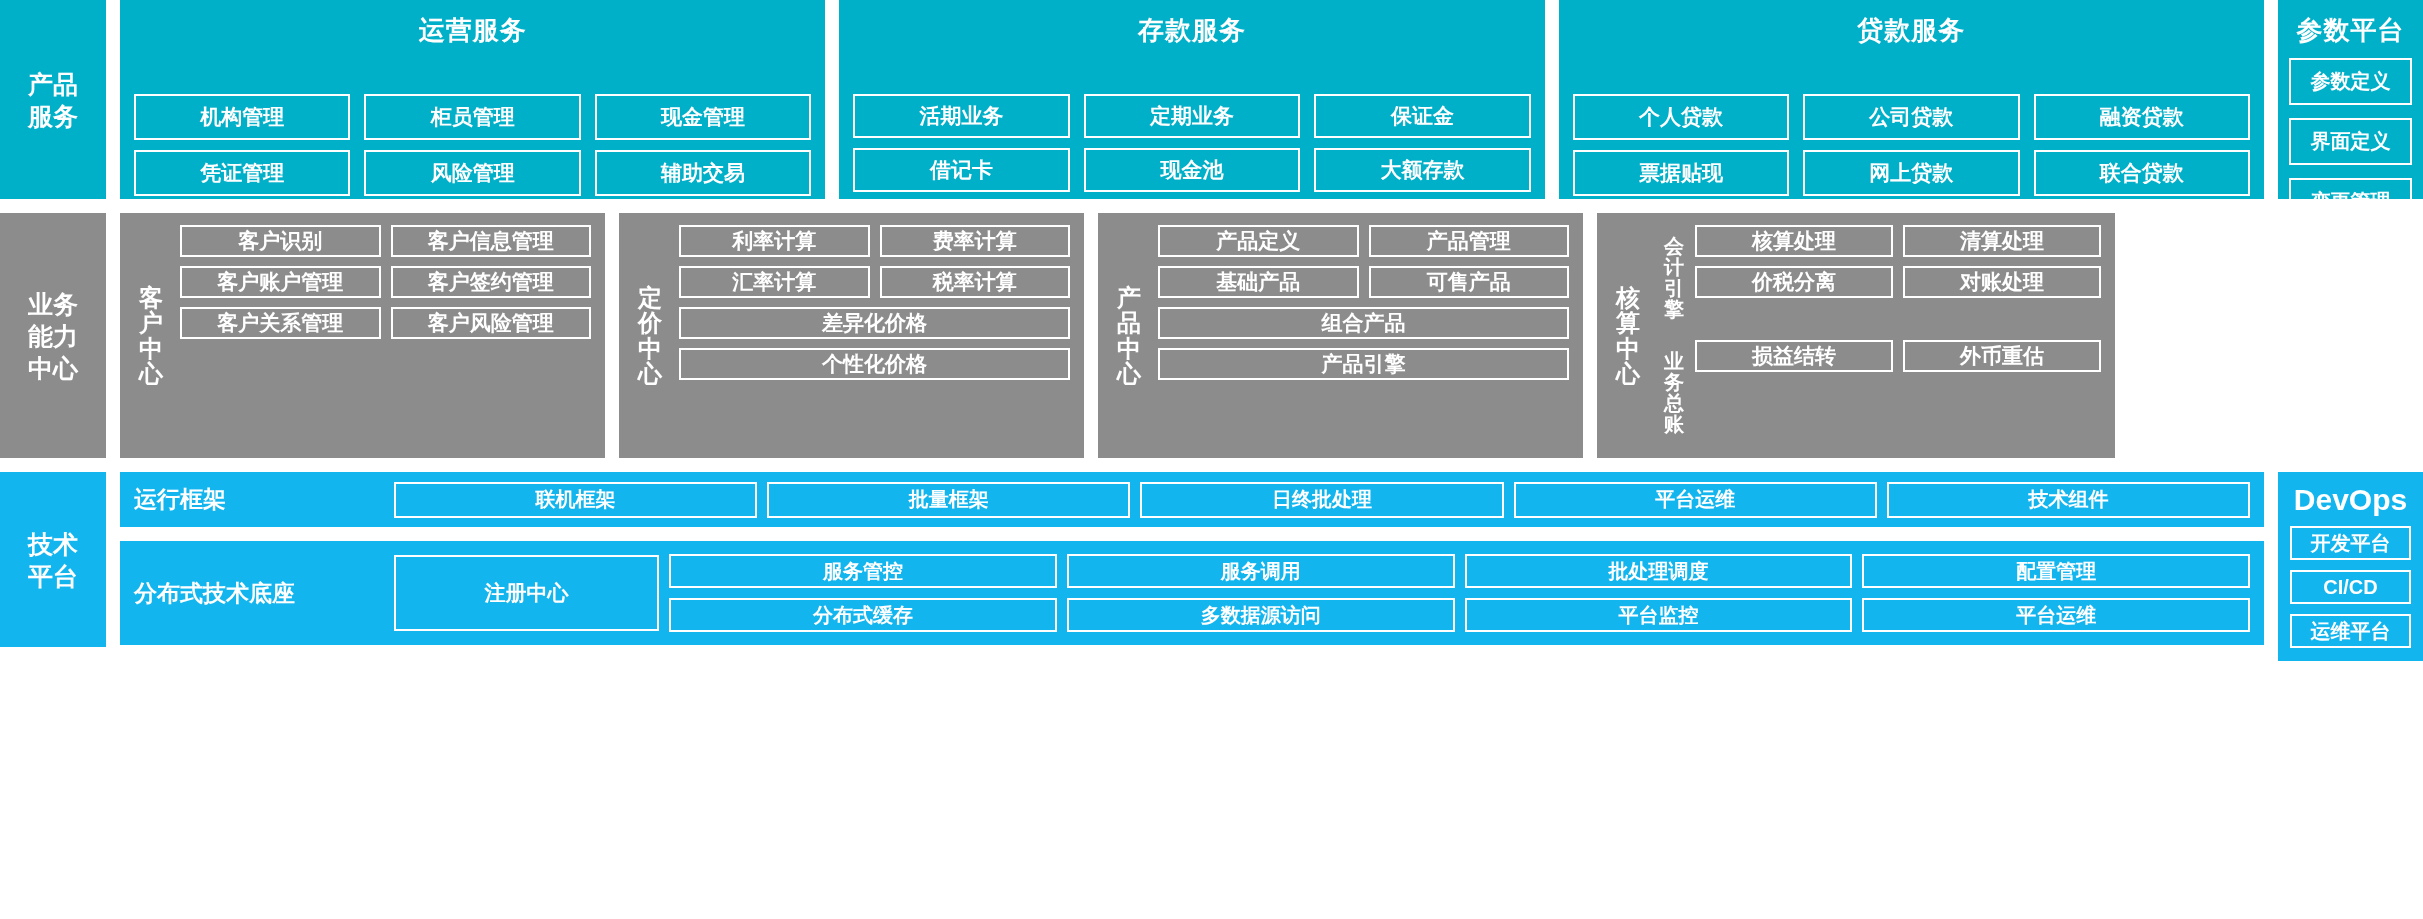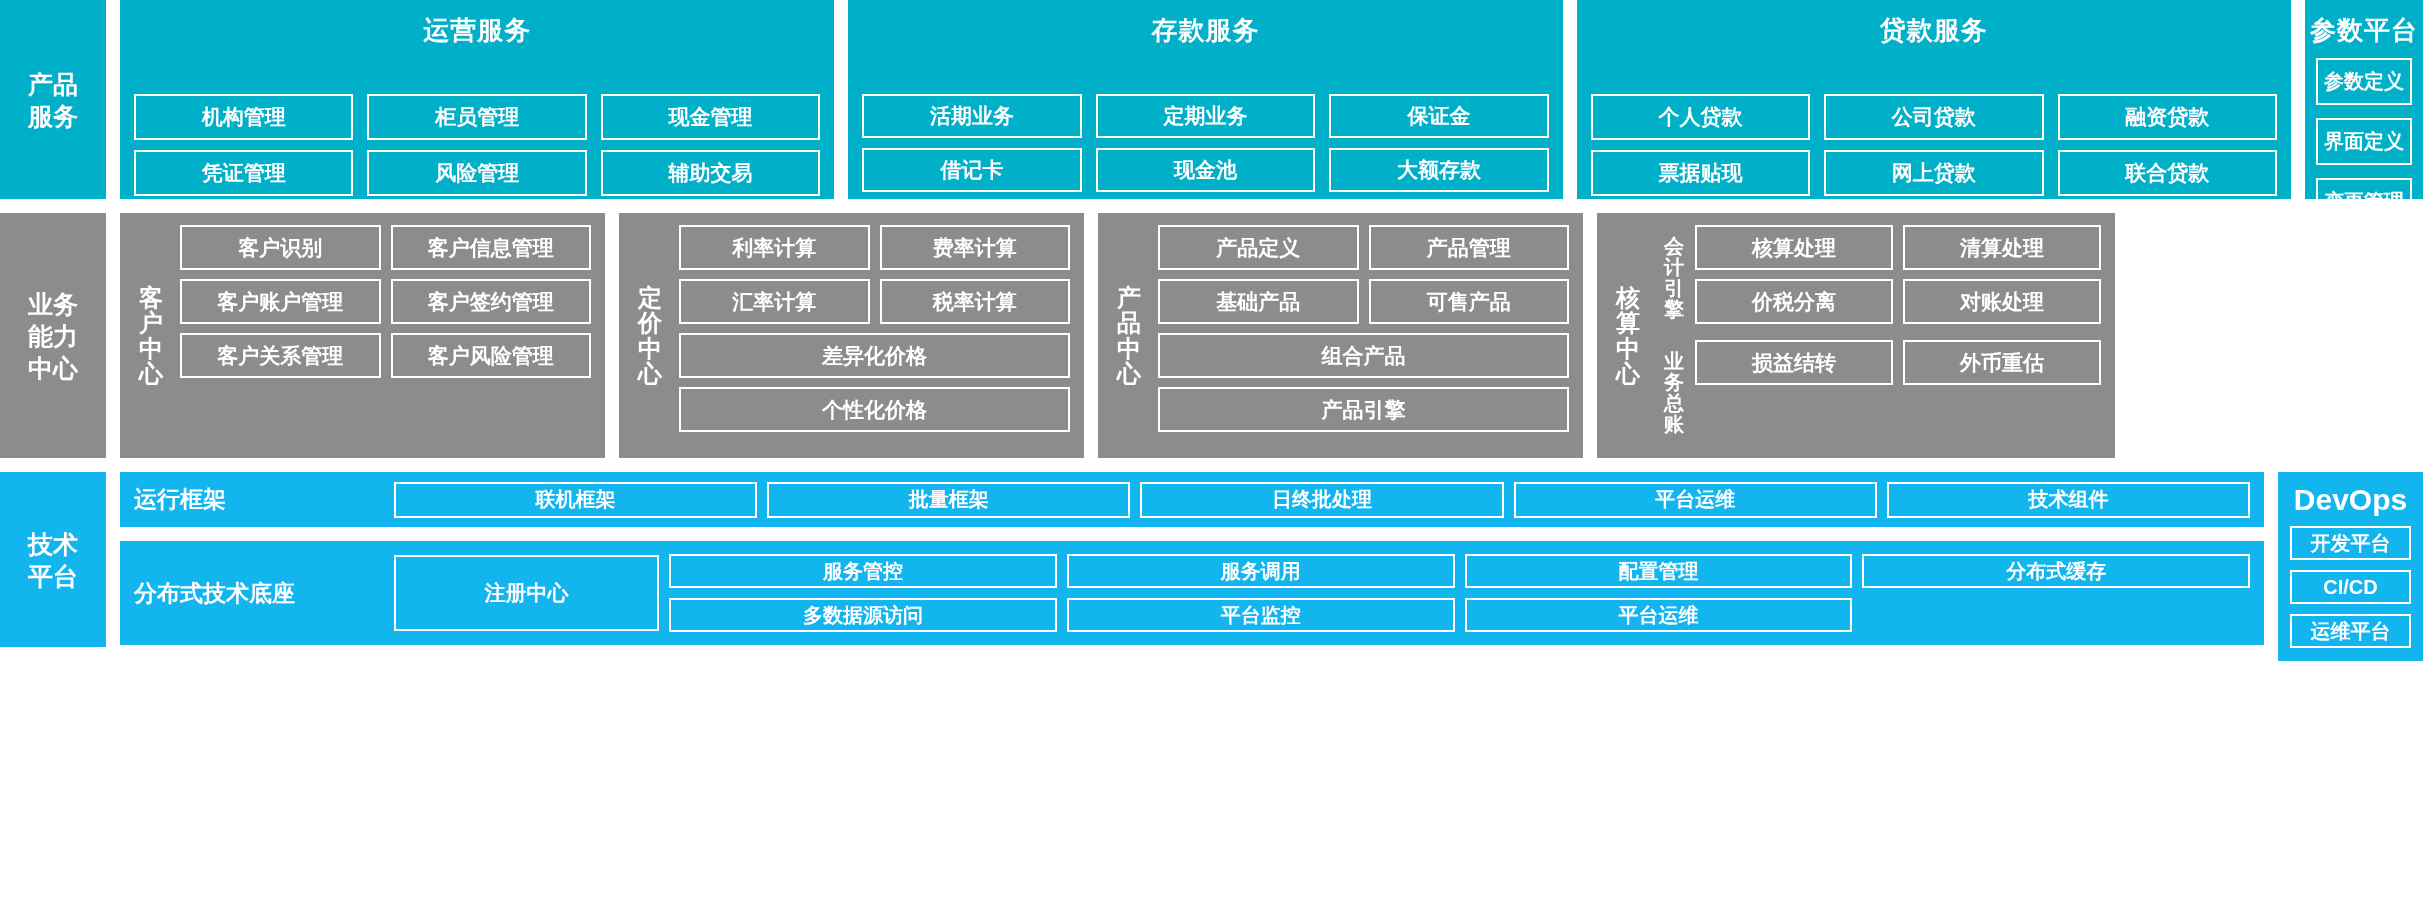--- a/index.html
+++ b/index.html
@@ -46,31 +46,31 @@
   #op-group{width:412px;}
   #dep-group{width:428px;}
   #loan-group{width:406px;}
   .r1grid{display:grid;gap:10px 14px;padding:0 14px 14px 14px;flex:1;margin-top:36px;}
   #op-grid{grid-template-columns:repeat(3,1fr);grid-auto-rows:46px;}
   #dep-grid{grid-template-columns:repeat(3,1fr);grid-auto-rows:44px;}
   #loan-grid{grid-template-columns:repeat(3,1fr);grid-auto-rows:46px;}
   #op-group,#dep-group,#loan-group{flex:1;}
 
   
-  #param-platform{width:118px;display:flex;flex-direction:column;}
+  #param-platform{width:145px;display:flex;flex-direction:column;}
   #param-list{display:flex;flex-direction:column;gap:13px;padding:0 11px 12px 11px;flex:1;}
   #param-list .cell{height:47px;}
 
   
   #row2{position:absolute;left:0;top:213px;height:245px;width:2423px;display:flex;gap:14px;}
   #row2 .lead{width:106px;}
   .center{display:flex;padding:12px 14px;box-sizing:border-box;}
   .center-body{flex:1;display:flex;flex-direction:column;gap:9px;}
   .pair{display:grid;grid-template-columns:1fr 1fr;gap:10px;}
-  .center .cell{height:45px;}
+  .center .cell{height:32px;}
   .wide{height:45px;}
 
   #cust-center{width:485px;}
   #price-center{width:465px;}
   #prod-center{width:485px;}
   #acct-center{width:518px;}
   #acct-center .acct-inner{flex:1;display:flex;flex-direction:column;gap:9px;}
   .acct-block{display:flex;gap:4px;flex:1;}
   .acct-grid{flex:1;display:flex;flex-direction:column;gap:9px;}
 
@@ -274,20 +274,21 @@
           <div class="cell small">技术组件</div>
         </div>
       </div>
 
       <div id="tech-band2" class="brightblue tech-band">
         <div class="tlabel">分布式技术底座</div>
         <div class="cell reg">注册中心</div>
         <div class="tech-grid2" style="margin-left:10px;">
           <div class="cell small">服务管控</div>
           <div class="cell small">服务调用</div>
+          <div class="cell small">批处理调度</div>
           <div class="cell small">配置管理</div>
           <div class="cell small">分布式缓存</div>
           <div class="cell small">多数据源访问</div>
           <div class="cell small">平台监控</div>
           <div class="cell small">平台运维</div>
         </div>
       </div>
 
     </div>
 

